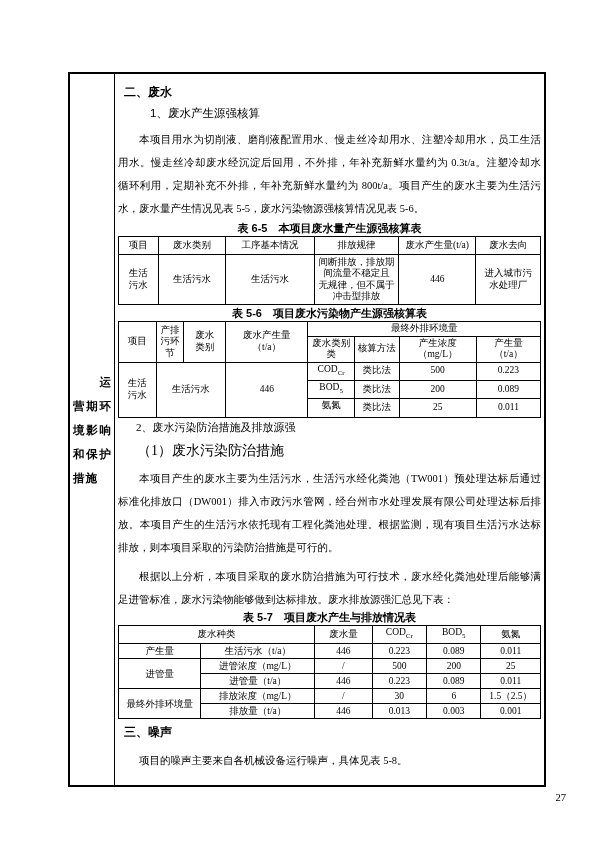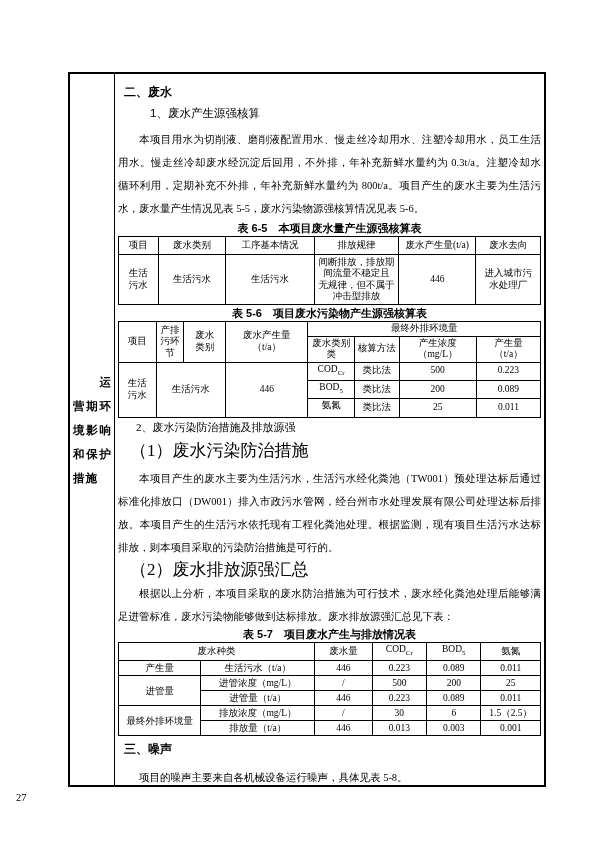--- a/index.html
+++ b/index.html
@@ -56,23 +56,23 @@
     margin-left: 32px;
     margin-top: 8px;
   }
   .h-num {
     font-size: 11px;
     line-height: 13px;
     margin-left: 18px;
     margin-top: 3px;
   }
   .h-paren {
-    font-size: 17px;
-    line-height: 13px;
-    margin-left: 12px;
+    font-size: 14px;
+    line-height: 13px;
+    margin-left: 19px;
     margin-top: 10px;
   }
   .para { margin-top: 8px; }
   .ln {
     font-size: 10.5px;
     line-height: 23px;
     text-align: left;
   }
   .ln.j { text-align: justify; text-align-last: justify; }
   .ln.ind { text-indent: 21px; }
@@ -106,23 +106,22 @@
   .t55-body td { height: 50px; }
   .t56 .hr1 td { height: 14px; }
   .t56 .hr2 td { height: 24px; }
   .t56 .dr td { height: 18px; }
   .t57 .hr td { height: 17px; }
   .t57 .dr td { height: 14px; line-height: 12px; }
   .page-num {
     position: absolute;
     left: 0; top: 792px;
     width: 566px;
-    text-align: left;
+    text-align: right;
     font-size: 10.5px;
-    padding-left: 16px;
   }
 </style>
 </head>
 <body>
 
 <div class="doc-frame">
 
   <div class="side-col">
     <div class="sb-line first">运</div>
     <div class="sb-line">营期环</div>
@@ -239,21 +238,20 @@
     <div class="h-num">2、废水污染防治措施及排放源强</div>
     <div class="h-paren">（1）废水污染防治措施</div>
 
     <div class="para" style="margin-top:10px">
       <div class="ln j ind">本项目产生的废水主要为生活污水，生活污水经化粪池（TW001）预处理达标后通过</div>
       <div class="ln j">标准化排放口（DW001）排入市政污水管网，经台州市水处理发展有限公司处理达标后排</div>
       <div class="ln j">放。本项目产生的生活污水依托现有工程化粪池处理。根据监测，现有项目生活污水达标</div>
       <div class="ln">排放，则本项目采取的污染防治措施是可行的。</div>
     </div>
 
-    <div class="h-paren" style="margin-top:4px">（2）废水排放源强汇总</div>
 
     <div class="para" style="margin-top:6px">
       <div class="ln j ind">根据以上分析，本项目采取的废水防治措施为可行技术，废水经化粪池处理后能够满</div>
       <div class="ln">足进管标准，废水污染物能够做到达标排放。废水排放源强汇总见下表：</div>
     </div>
 
     <div class="tbl-caption" style="margin-top:0">表 5-7　项目废水产生与排放情况表</div>
     <table class="t57">
       <colgroup>
         <col style="width:19.5%">

